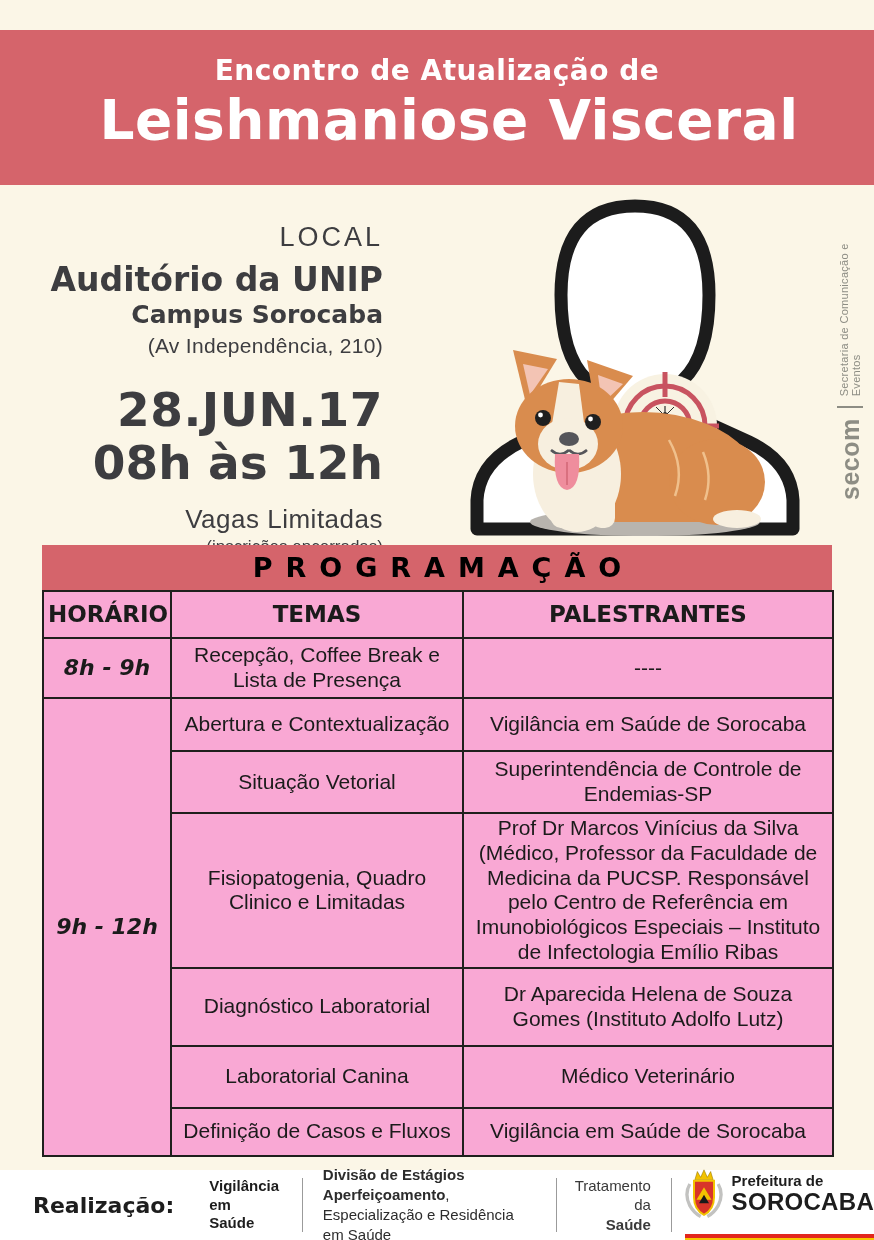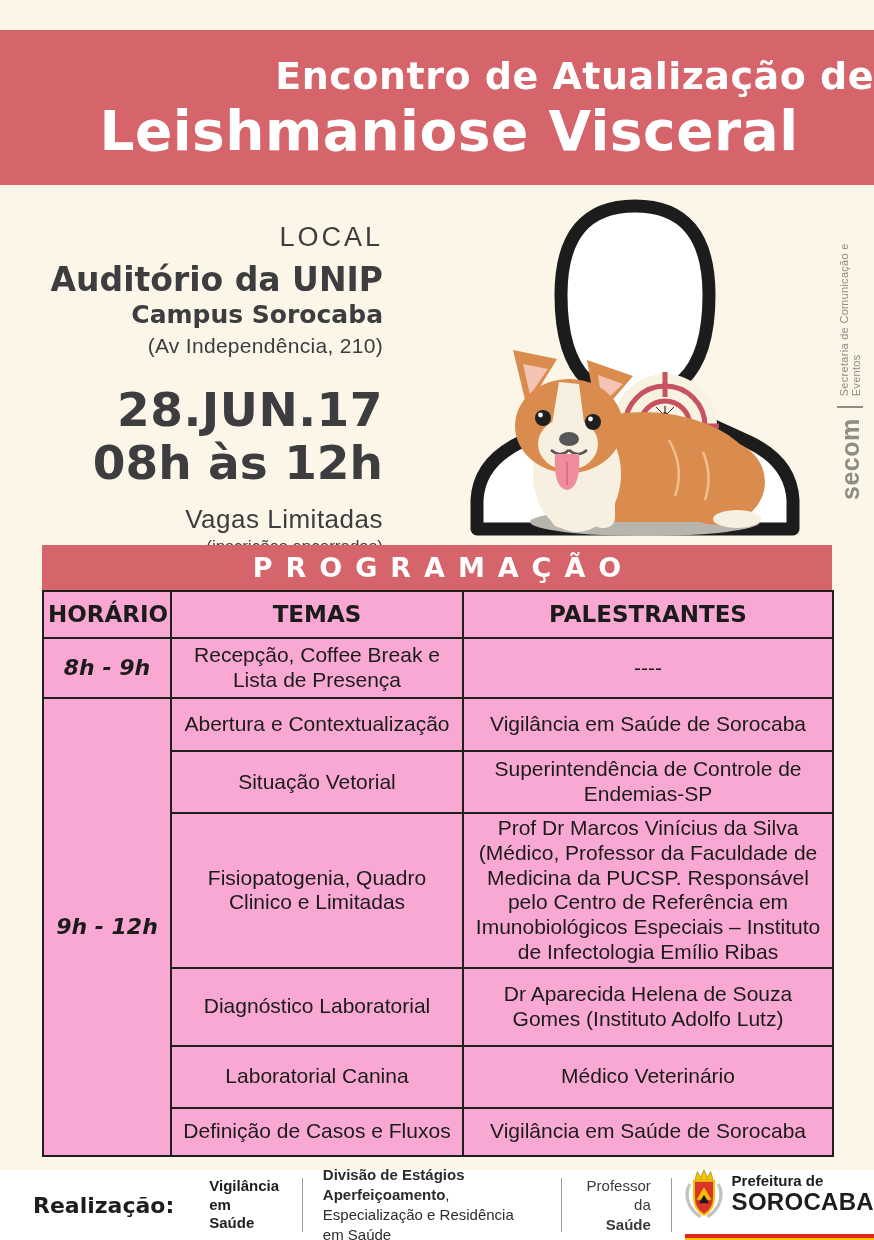--- a/index.html
+++ b/index.html
@@ -8,21 +8,21 @@
     position:relative; width:874px; height:1240px; margin:0 auto;
     background:var(--bg,#fbf6e7); overflow:hidden;
     font-family:"Liberation Sans",sans-serif; color:var(--ink,#1b1b1b);
   }
   
   .banner {
     position:absolute; top:30px; left:0; width:874px; height:155px;
     background:var(--accent,#d5646b); color:#fff; text-align:center;
     font-family:"DejaVu Sans",sans-serif; font-weight:bold;
   }
-  .banner-line1 { padding-top:24px; font-size:38px; letter-spacing:.5px;text-align:right; }
+  .banner-line1 { padding-top:24px; font-size:28px; letter-spacing:.5px; }
   .banner-line2 { font-size:55px; margin-top:1px; letter-spacing:.5px;padding-left:24px; }
   
   .event-info {
     position:absolute; top:222px; right:491px; width:430px;
     text-align:right; color:var(--dark,#3d3d40);
   }
   .local-label  { font-size:27px; letter-spacing:3px; font-weight:normal; }
   .venue   { font-size:33px; font-weight:bold; font-family:"DejaVu Sans",sans-serif; margin-top:7px; }
   .campus  { font-size:25px; font-weight:bold; font-family:"DejaVu Sans",sans-serif; margin-top:1px; }
   .address { font-size:21px; margin-top:5px; letter-spacing:.3px; }
@@ -39,21 +39,21 @@
     display:flex; align-items:center; justify-content:center; gap:10px;
     color:var(--muted,#8d8d84);
   }
   .secom-name { font-size:25px; font-weight:bold; letter-spacing:.5px; }
   .secom-divider { width:2px; height:26px; background:var(--muted,#8d8d84); }
   .secom-sub { font-size:11px; letter-spacing:.3px; }
   
   .schedule { position:absolute; left:42px; top:545px; width:790px; }
   .prog-bar {
     height:45px; line-height:45px; background:var(--accent,#d5646b);
-    color:#ffffff; font-weight:bold; font-size:27px; text-align:center;
+    color:#000000; font-weight:bold; font-size:27px; text-align:center;
     letter-spacing:.48em; text-indent:.48em; font-family:"DejaVu Sans",sans-serif;
   }
   table.sched {
     width:790px; border-collapse:collapse; background:#f9a8d4;
     table-layout:fixed; font-size:21px; line-height:1.18; color:var(--ink,#1b1b1b);
   }
   table.sched th, table.sched td {
     border:2px solid var(--table-border,#1f1f1d);
     text-align:center; vertical-align:middle; padding:2px 4px;
   }
@@ -226,21 +226,21 @@
       <div>Vigilância</div>
       <div>em Saúde</div>
     </div>
     <div class="fdiv d1"></div>
     <div class="org2">
       <div><span class="b">Divisão de Estágios Aperfeiçoamento</span><span>,</span></div>
       <div>Especialização e Residência em Saúde</div>
     </div>
     <div class="fdiv d2"></div>
     <div class="org3">
-      <div>Professor da</div>
+      <div>Tratamento da</div>
       <div class="b">Saúde</div>
     </div>
     <div class="fdiv d3"></div>
     <div class="sorocaba">
       <div class="sorocaba-row">
         <svg width="42" height="50" viewBox="0 0 50 60">
           <path d="M8,18 Q1,30 8,44 Q13,53 21,57" stroke="#c2c2c0" stroke-width="4" fill="none"></path>
           <path d="M42,18 Q49,30 42,44 Q37,53 29,57" stroke="#c2c2c0" stroke-width="4" fill="none"></path>
           <path d="M14,13 L17,3 L21,10 L25,1 L29,10 L33,3 L36,13 Z" fill="#f2c200" stroke="#8a6d00" stroke-width="0.6"></path>
           <path d="M13,14 L37,14 L37,34 Q37,49 25,55 Q13,49 13,34 Z" fill="#d8342a" stroke="#f2c200" stroke-width="2.4"></path>

